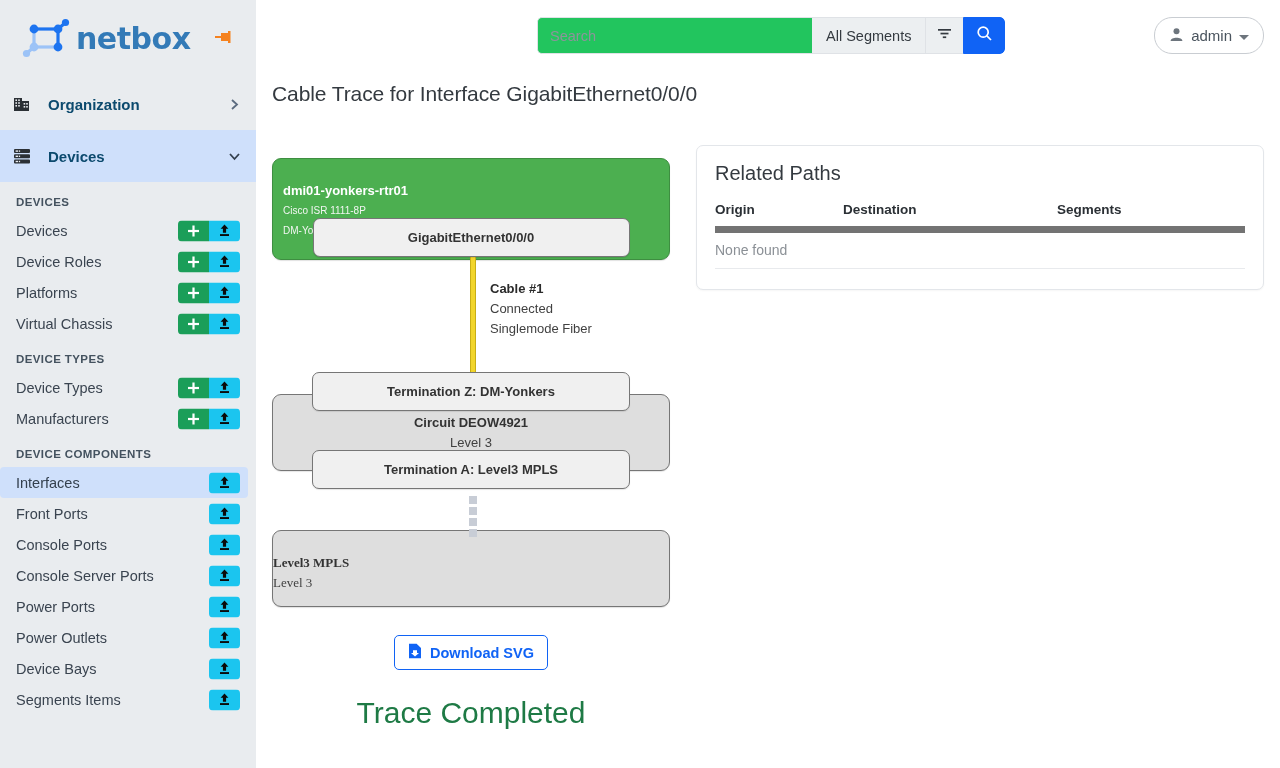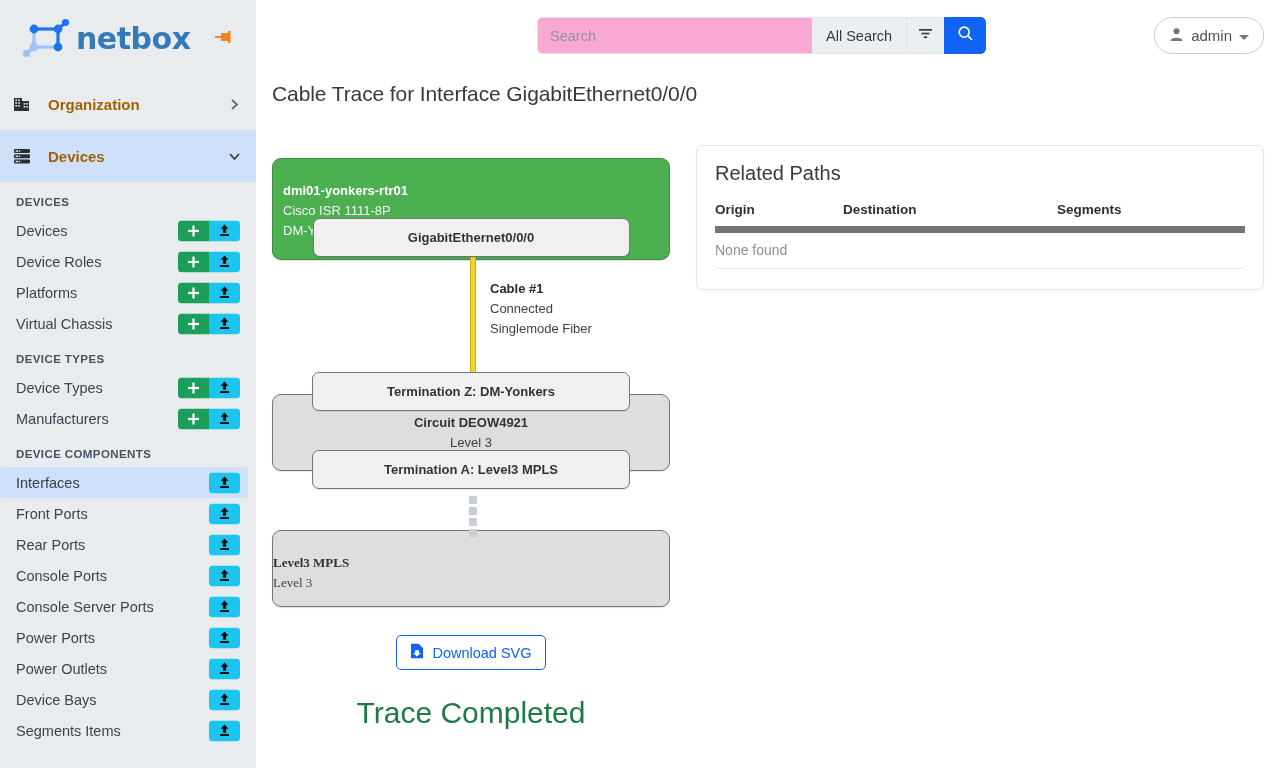--- a/index.html
+++ b/index.html
@@ -36,21 +36,21 @@
   .nav-group {
     display:flex; align-items:center;
     height:52px; padding:0 16px 0 12px;
     cursor:pointer;
     background:#e9ecef;
   }
   .nav-group + .nav-group { }
   .nav-group.active { background:#cfe0fb; }
   .nav-group .ng-icon { width:30px; display:flex; align-items:center; justify-content:flex-start;}
   .nav-group .ng-label {
-    font-size:15px; font-weight:700; color:#a16207; margin-left:6px;
+    font-size:15px; font-weight:700; color:#0c4a6e; margin-left:6px;
   }
   .nav-group .ng-chev { margin-left:auto; color:#6c7a89; font-size:12px; display:flex; }
 
   .sec-head {
     font-size:11.5px; font-weight:700; letter-spacing:0.4px;
     color:#44525f; padding:14px 0 7px 16px; text-transform:uppercase;
   }
   .nav-item {
     display:flex; align-items:center;
     height:31px; margin:0 8px 0 0; padding-left:16px;
@@ -84,21 +84,21 @@
   .searchwrap {
     position:absolute; left:281px; top:17px;
     display:flex; align-items:stretch; height:37px;
     border-radius:5px; overflow:hidden;
   }
   .search-input {
     width:275px; border:1px solid #dfe2e6; border-right:none;
     border-radius:5px 0 0 5px;
     padding:0 12px; font-size:14.5px; color:#495057;
     font-family:"Liberation Sans", sans-serif;
-    background:#f9a8d4; outline:none;
+    background:#22c55e; outline:none;
   }
   .search-input::placeholder { color:#8d949b; }
   .obj-select {
     display:flex; align-items:center; padding:0 14px;
     background:#eceff1; border:1px solid #dfe2e6; border-left:none; border-right:none;
     font-size:14.5px; color:#343a40; cursor:pointer; white-space:nowrap;
   }
   .filter-btn {
     display:flex; align-items:center; justify-content:center; width:38px;
     background:#eceff1; border:1px solid #dfe2e6; border-left:1px solid #dfe2e6; border-right:none;
@@ -133,21 +133,21 @@
     border:1px solid #6d6d6d;
     text-align:left;
     box-shadow:0 1px 1px rgba(0,0,0,0.12);
   }
   .node.device {
     background:#4caf50; border-color:#3e8e41;
     padding:22px 10px 30px 10px;
     height:102px;
   }
   .node .n-title { font-size:13px; font-weight:700; color:#fff; line-height:20px; }
-  .node .n-sub { font-size:13px; color:#f2f6f2; line-height:20px; }
+  .node .n-sub { font-size:10px; color:#f2f6f2; line-height:20px; }
 
   .term-box {
     background:#f0f0f0; border:1px solid #767676; border-radius:7px;
     height:39px; display:flex; align-items:center; justify-content:center;
     font-size:13px; font-weight:700; color:#333;
     box-shadow:0 1px 1px rgba(0,0,0,0.10);
   }
   .term-overlap { width:317px; margin:0 auto; position:relative; z-index:3; }
 
   .cable-area { position:relative; height:115px; }
@@ -183,20 +183,21 @@
   }
   .endpoint-box .e-t { font-size:13px; font-weight:700; color:#333; line-height:20px; }
   .endpoint-box .e-s { font-size:13px; color:#414141; line-height:20px; }
 
   .dl-wrap { text-align:center; margin-top:28px; }
   .dl-btn {
     display:inline-flex; align-items:center; gap:8px;
     border:1px solid #1063f5; background:#fff; color:#1063f5;
     border-radius:5px; padding:7px 13px; font-size:14.5px; cursor:pointer;
     font-family:"Liberation Sans", sans-serif;
+    font-weight:bold;
   }
   .trace-done {
     text-align:center; margin-top:26px;
     font-size:30px; color:#1e7a45; font-weight:400;
   }
 
   
   .card {
     position:absolute; left:440px; top:25px; width:568px;
     background:#fff; border:1px solid #e3e6ea; border-radius:7px;
@@ -448,33 +449,20 @@
               <span>
                 <svg width="13" height="14" viewBox="0 0 13 14">
                   <path d="M6.5 1 L10.4 5.2 H8.1 V9.2 H4.9 V5.2 H2.6 Z" fill="#0b0b0b"></path>
                   <rect x="2" y="10.6" width="9" height="1.9" fill="#0b0b0b"></rect>
                 </svg>
               </span>
             </div>
           </div>
         </div>
         <div class="nav-item">
-          <span class="ni-label">Rear Ports</span>
-          <div class="btn-group-mini">
-            <div class="mini-btn mini-imp">
-              <span>
-                <svg width="13" height="14" viewBox="0 0 13 14">
-                  <path d="M6.5 1 L10.4 5.2 H8.1 V9.2 H4.9 V5.2 H2.6 Z" fill="#0b0b0b"></path>
-                  <rect x="2" y="10.6" width="9" height="1.9" fill="#0b0b0b"></rect>
-                </svg>
-              </span>
-            </div>
-          </div>
-        </div>
-        <div class="nav-item">
           <span class="ni-label">Console Ports</span>
           <div class="btn-group-mini">
             <div class="mini-btn mini-imp">
               <span>
                 <svg width="13" height="14" viewBox="0 0 13 14">
                   <path d="M6.5 1 L10.4 5.2 H8.1 V9.2 H4.9 V5.2 H2.6 Z" fill="#0b0b0b"></path>
                   <rect x="2" y="10.6" width="9" height="1.9" fill="#0b0b0b"></rect>
                 </svg>
               </span>
             </div>
@@ -547,21 +535,21 @@
         </div>
       </div>
   </aside>
 
   <section class="main">
 
     <div class="topbar">
       <div class="searchwrap">
         <input class="search-input" type="text" placeholder="Search" value="" style="">
         <div class="obj-select">
-          <span>All Search</span>
+          <span>All Segments</span>
         </div>
         <div class="filter-btn">
           <span>
             <svg width="17" height="17" viewBox="0 0 17 17">
               <rect x="2" y="4" width="13" height="1.7" fill="#343a40"></rect>
               <rect x="4.5" y="7.7" width="8" height="1.7" fill="#343a40"></rect>
               <rect x="6.8" y="11.4" width="3.4" height="1.7" fill="#343a40"></rect>
             </svg>
           </span>
         </div>

